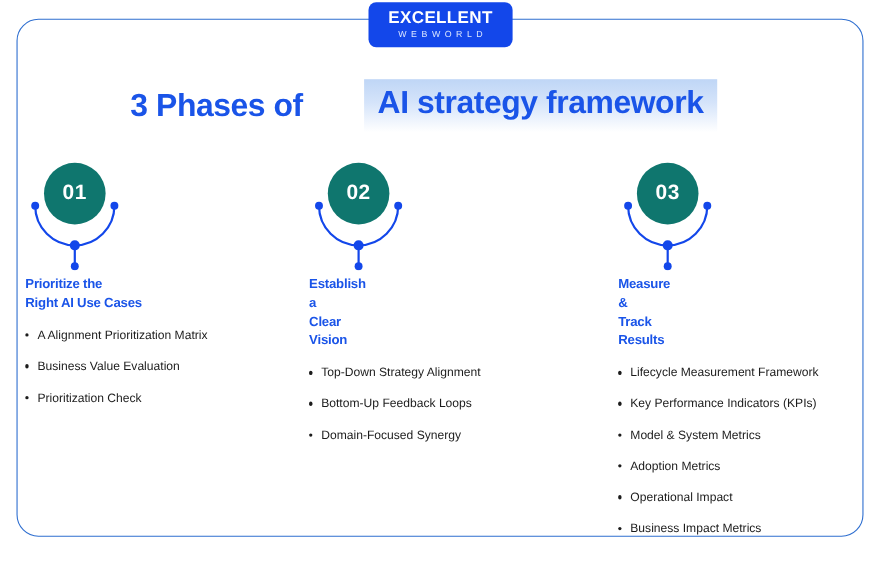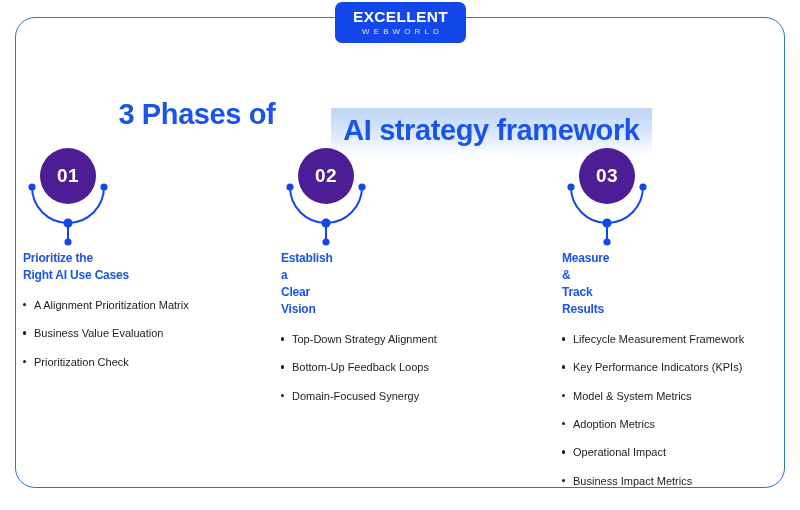--- a/index.html
+++ b/index.html
@@ -79,21 +79,20 @@
   }
   .title-highlight {
     color: #1a54e8;
     font-size: 29px;
     font-weight: bold;
     letter-spacing: -0.4px;
     white-space: nowrap;
     margin-left: 10px;
     padding: 6px 12px 9px 12px;
     background: linear-gradient(to bottom, #bfd6f6 0%, #d5e4fa 45%, #ffffff 100%);
-    margin-top: 36px;
   }
 
   
   #columns {
     position: absolute;
     left: 0;
     top: 148px;
     width: 770px;
     display: flex;
   }
@@ -111,21 +110,21 @@
     width: 96px;
     height: 98px;
   }
   .badge-circle {
     position: absolute;
     left: 17px;
     top: 0px;
     width: 56px;
     height: 56px;
     border-radius: 50%;
-    background: #4c1d95;
+    background: #0f766e;
     color: #ffffff;
     font-size: 19px;
     font-weight: bold;
     display: flex;
     align-items: center;
     justify-content: center;
     letter-spacing: 0.5px;
     z-index: 3;
   }
   .badge-deco {

